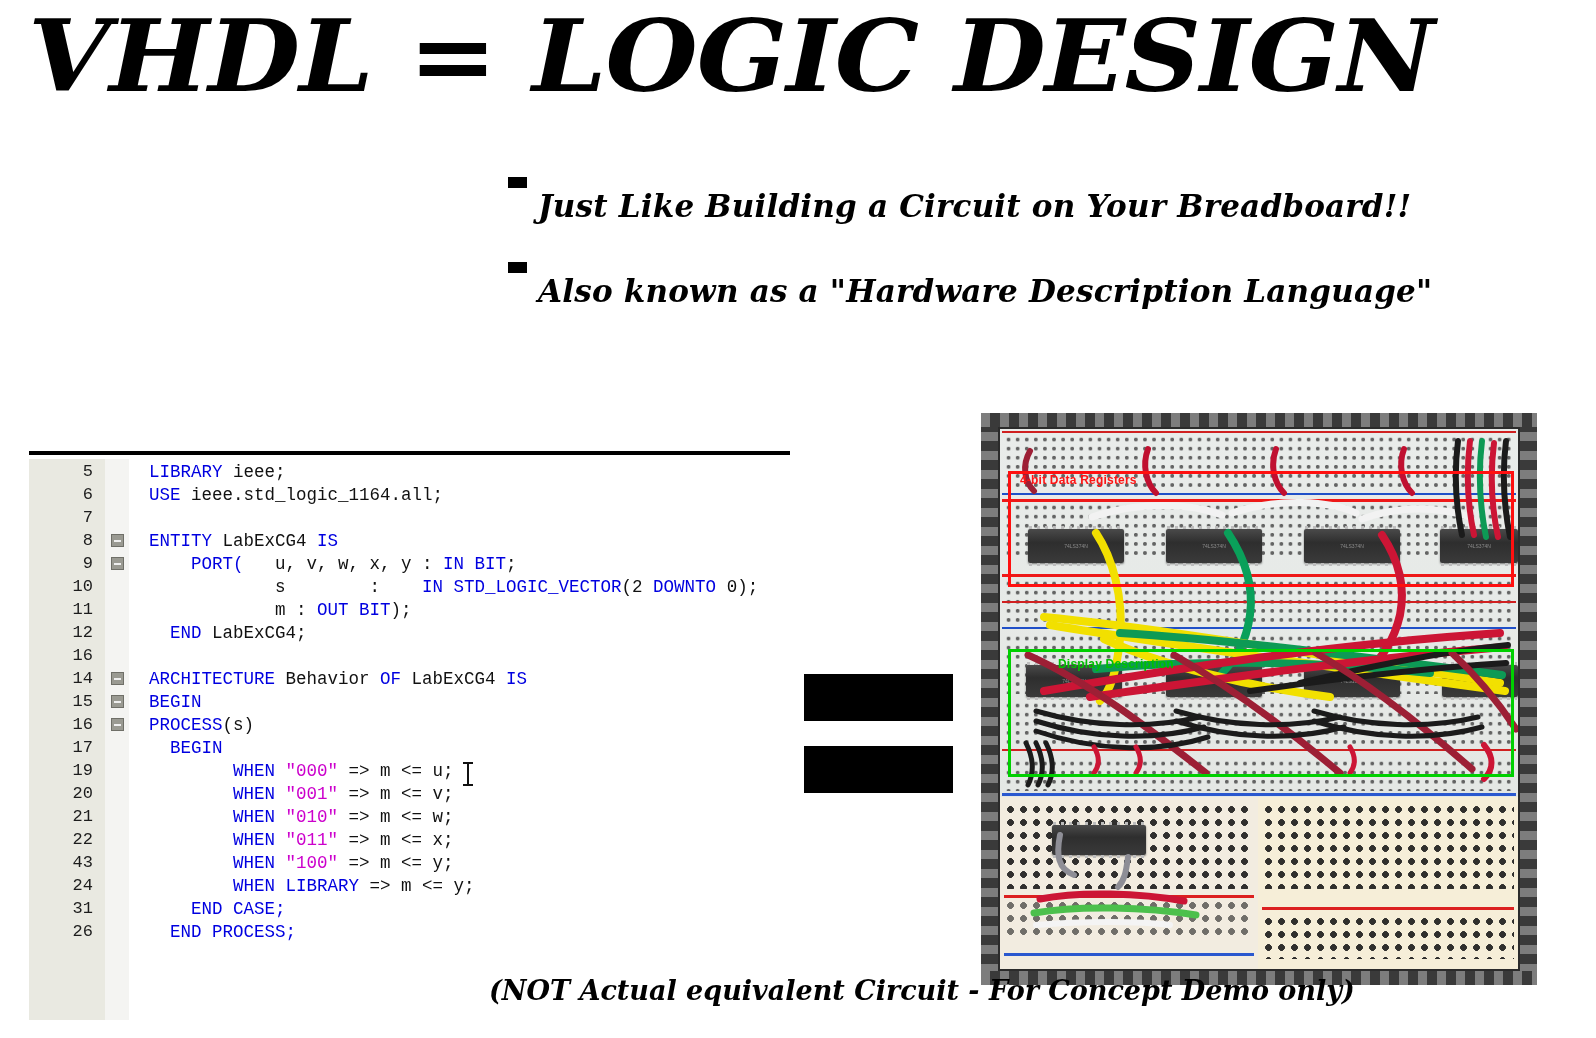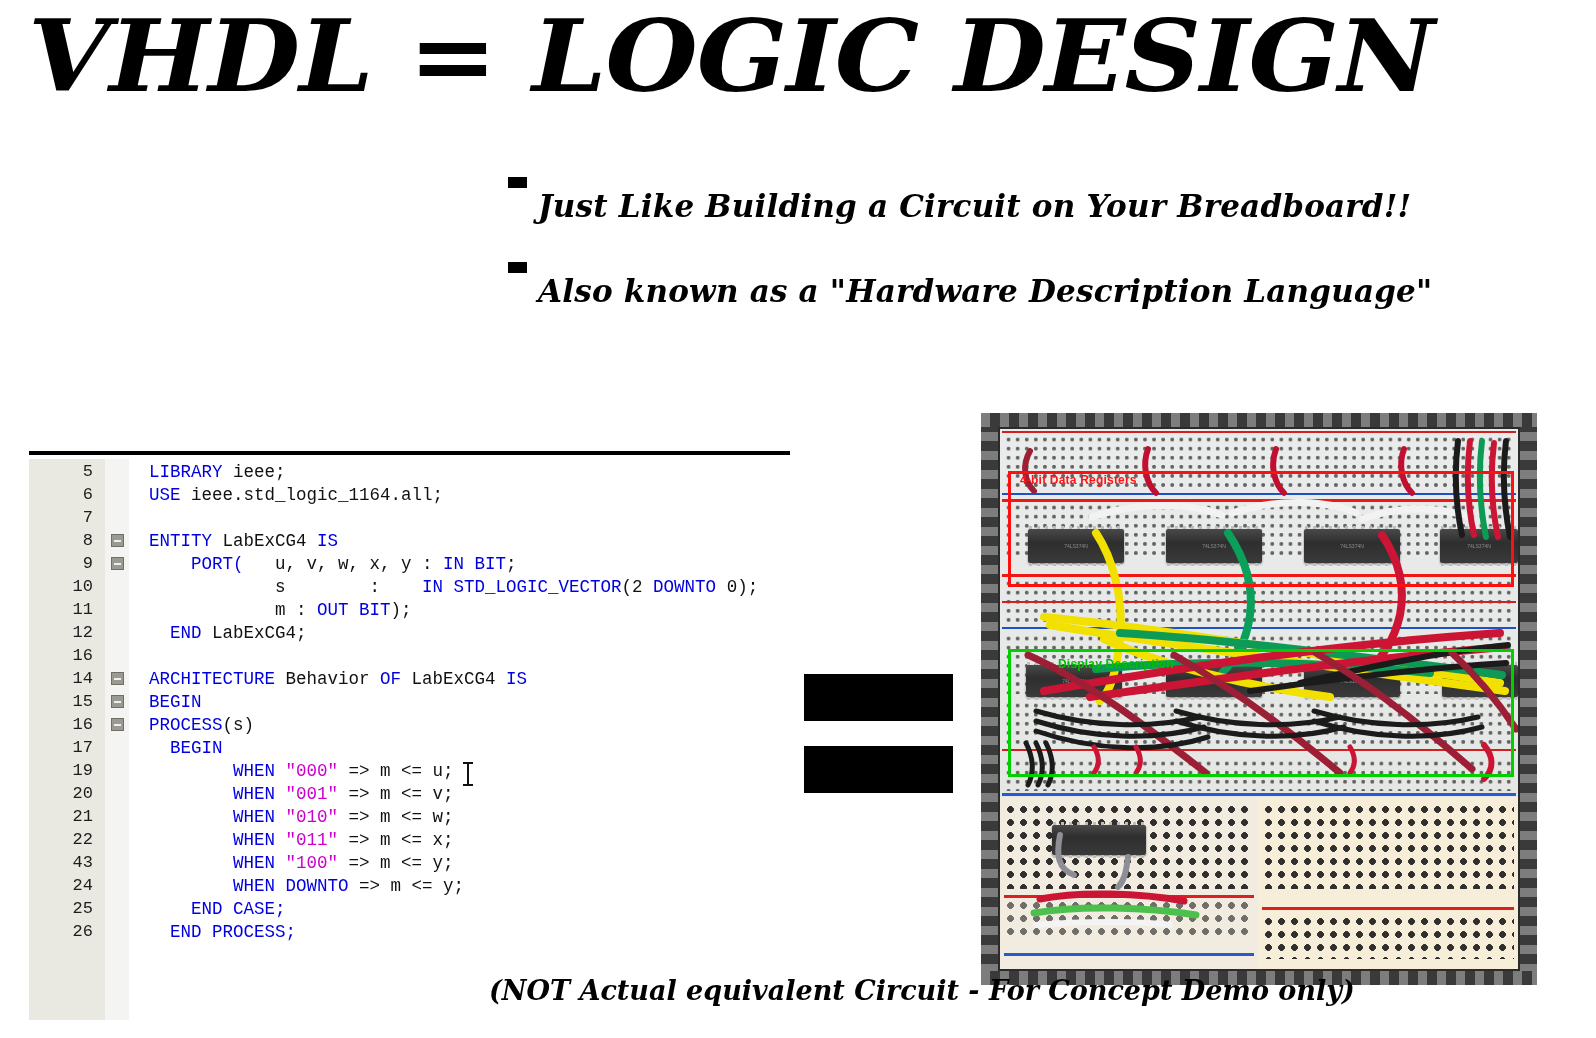--- a/index.html
+++ b/index.html
@@ -260,22 +260,22 @@
       <div class="code-row"><div class="ln">16</div><div class="fold"></div><div class="code-text"><span class="id"></span></div></div>
       <div class="code-row"><div class="ln">14</div><div class="fold"><span class="fold-box"></span></div><div class="code-text"><span class="kw">ARCHITECTURE </span><span class="id">Behavior </span><span class="kw">OF </span><span class="id">LabExCG4 </span><span class="kw">IS</span></div></div>
       <div class="code-row"><div class="ln">15</div><div class="fold"><span class="fold-box"></span></div><div class="code-text"><span class="kw">BEGIN</span></div></div>
       <div class="code-row"><div class="ln">16</div><div class="fold"><span class="fold-box"></span></div><div class="code-text"><span class="kw">PROCESS</span><span class="id">(s)</span></div></div>
       <div class="code-row"><div class="ln">17</div><div class="fold"></div><div class="code-text"><span class="kw">  BEGIN</span></div></div>
       <div class="code-row"><div class="ln">19</div><div class="fold"></div><div class="code-text"><span class="kw">        WHEN </span><span class="str">"000"</span><span class="id"> =&gt; m &lt;= u;</span></div></div>
       <div class="code-row"><div class="ln">20</div><div class="fold"></div><div class="code-text"><span class="kw">        WHEN </span><span class="str">"001"</span><span class="id"> =&gt; m &lt;= v;</span></div></div>
       <div class="code-row"><div class="ln">21</div><div class="fold"></div><div class="code-text"><span class="kw">        WHEN </span><span class="str">"010"</span><span class="id"> =&gt; m &lt;= w;</span></div></div>
       <div class="code-row"><div class="ln">22</div><div class="fold"></div><div class="code-text"><span class="kw">        WHEN </span><span class="str">"011"</span><span class="id"> =&gt; m &lt;= x;</span></div></div>
       <div class="code-row"><div class="ln">43</div><div class="fold"></div><div class="code-text"><span class="kw">        WHEN </span><span class="str">"100"</span><span class="id"> =&gt; m &lt;= y;</span></div></div>
-      <div class="code-row"><div class="ln">24</div><div class="fold"></div><div class="code-text"><span class="kw">        WHEN DOWNTO </span><span class="id">=&gt; m &lt;= y;</span></div></div>
-      <div class="code-row"><div class="ln">25</div><div class="fold"></div><div class="code-text"><span class="kw">    END CASE;</span></div></div>
+      <div class="code-row"><div class="ln">24</div><div class="fold"></div><div class="code-text"><span class="kw">        WHEN LIBRARY </span><span class="id">=&gt; m &lt;= y;</span></div></div>
+      <div class="code-row"><div class="ln">31</div><div class="fold"></div><div class="code-text"><span class="kw">    END CASE;</span></div></div>
       <div class="code-row"><div class="ln">26</div><div class="fold"></div><div class="code-text"><span class="kw">  END PROCESS;</span></div></div>
     </div>
 </div>
 <div id="text-caret">
     <span></span>
   </div>
 
 <div id="equals-sign">
   <div class="bar b1"></div>
   <div class="bar b2"></div>

